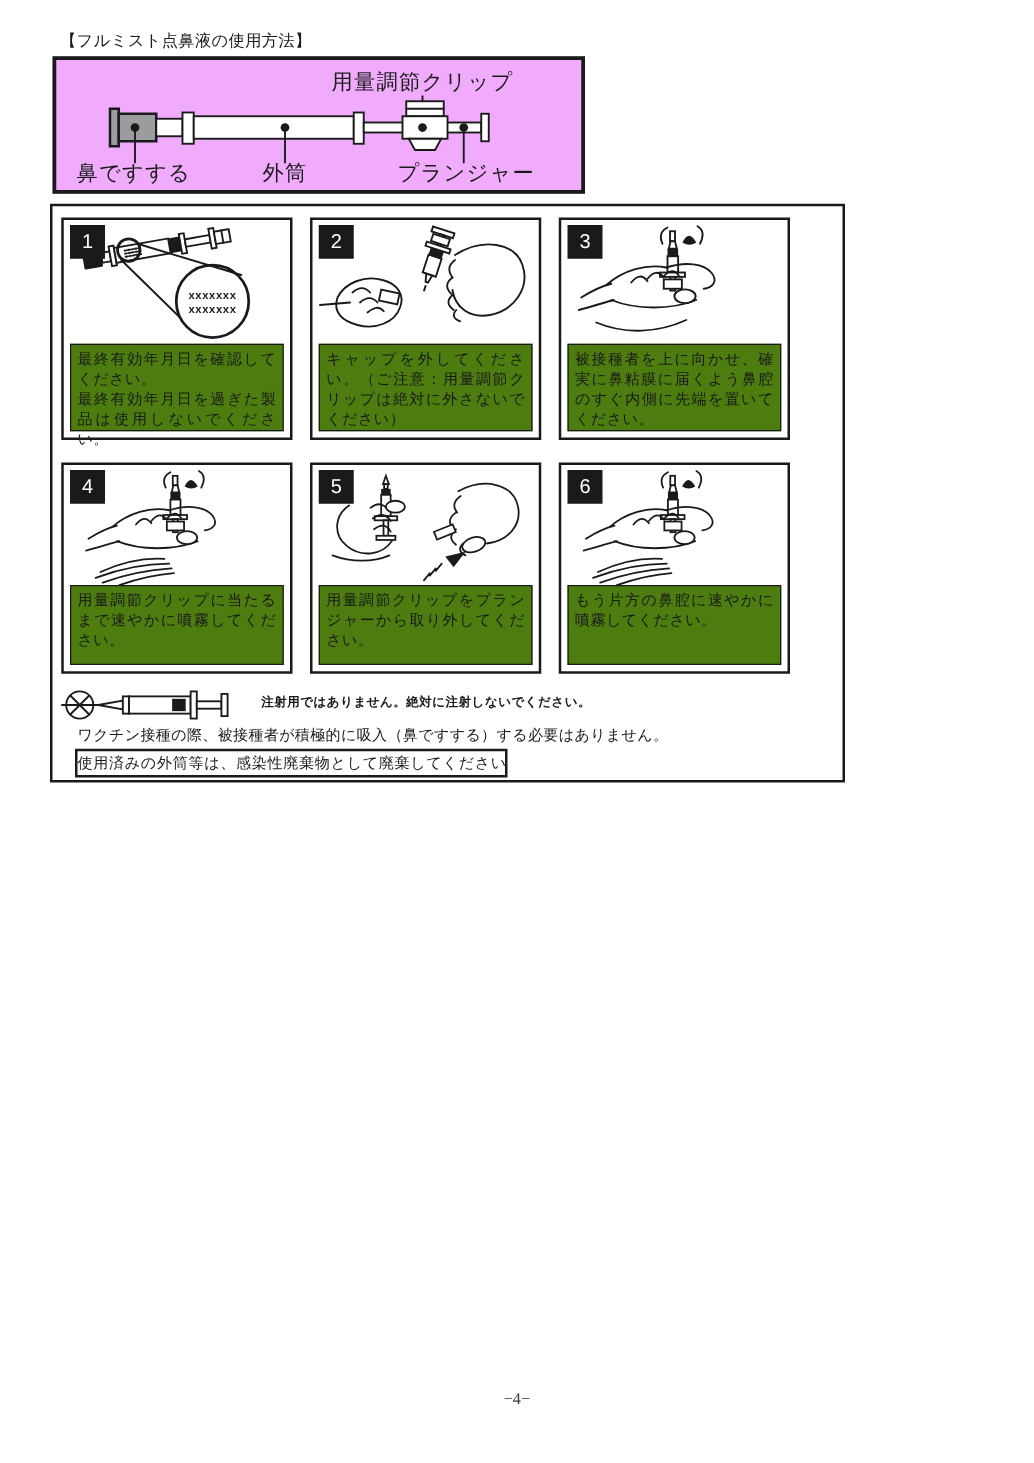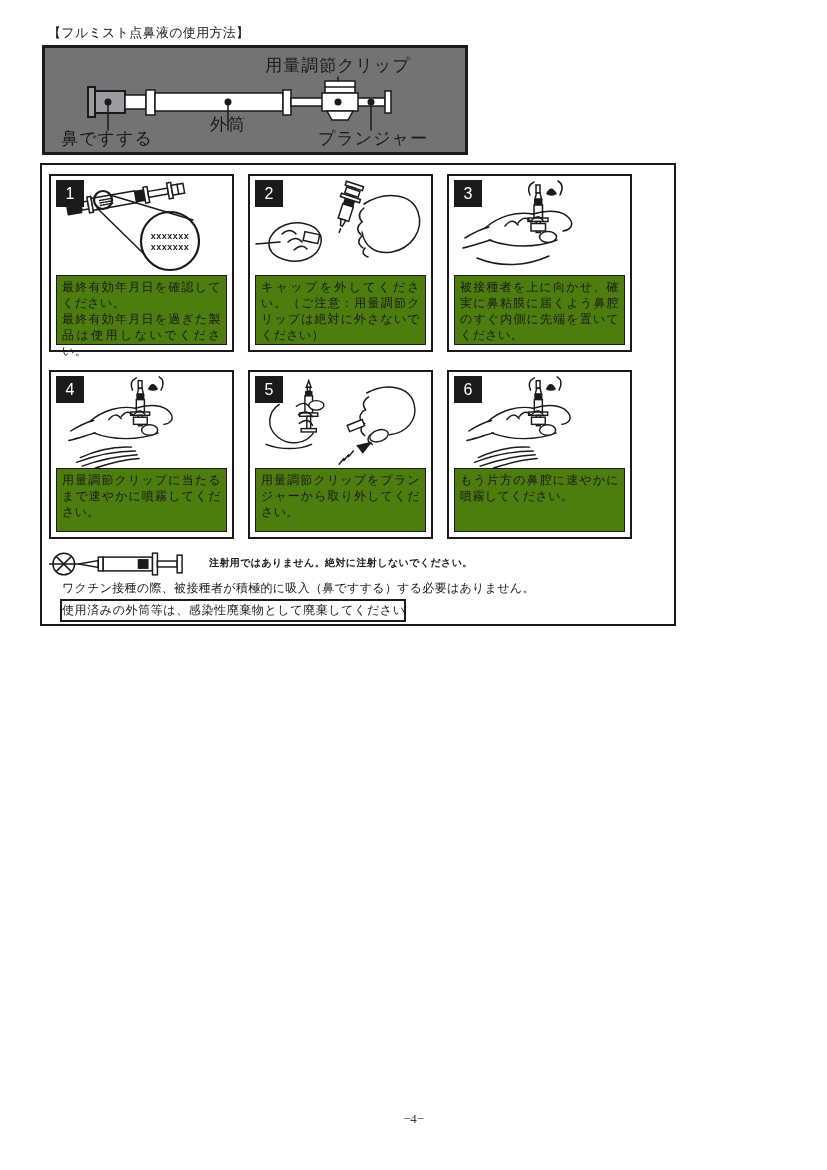--- a/index.html
+++ b/index.html
@@ -18,29 +18,29 @@
   
   .doc-header {
     position:absolute; left:48px; top:24px;
     font-size:13px; letter-spacing:0.3px;
   }
   
   .device-box {
     position:absolute; left:42px; top:45px;
     width:426px; height:110px;
     border:3px solid #1a1a1a;
-    background:#737373;
+    background:#f0abfc;
   }
   .device-box .lbl {
     position:absolute; font-size:17px; letter-spacing:1px;
     text-align:center; white-space:nowrap;
   }
   .lbl-clip   { left:213px; top:6px;  width:160px; }
   .lbl-cap    { left:14px;  top:79px; width:96px;  }
-  .lbl-barrel { left:143px; top:65px; width:80px;  }
+  .lbl-barrel { left:143px; top:79px; width:80px;  }
   .lbl-plunger{ left:264px; top:79px; width:128px; }
   .device-svg { position:absolute; left:0; top:0; }
 
   
   .main-box {
     position:absolute; left:40px; top:163px;
     width:636px; height:463px;
     border:2px solid #1a1a1a;
     background:#fff;
   }

